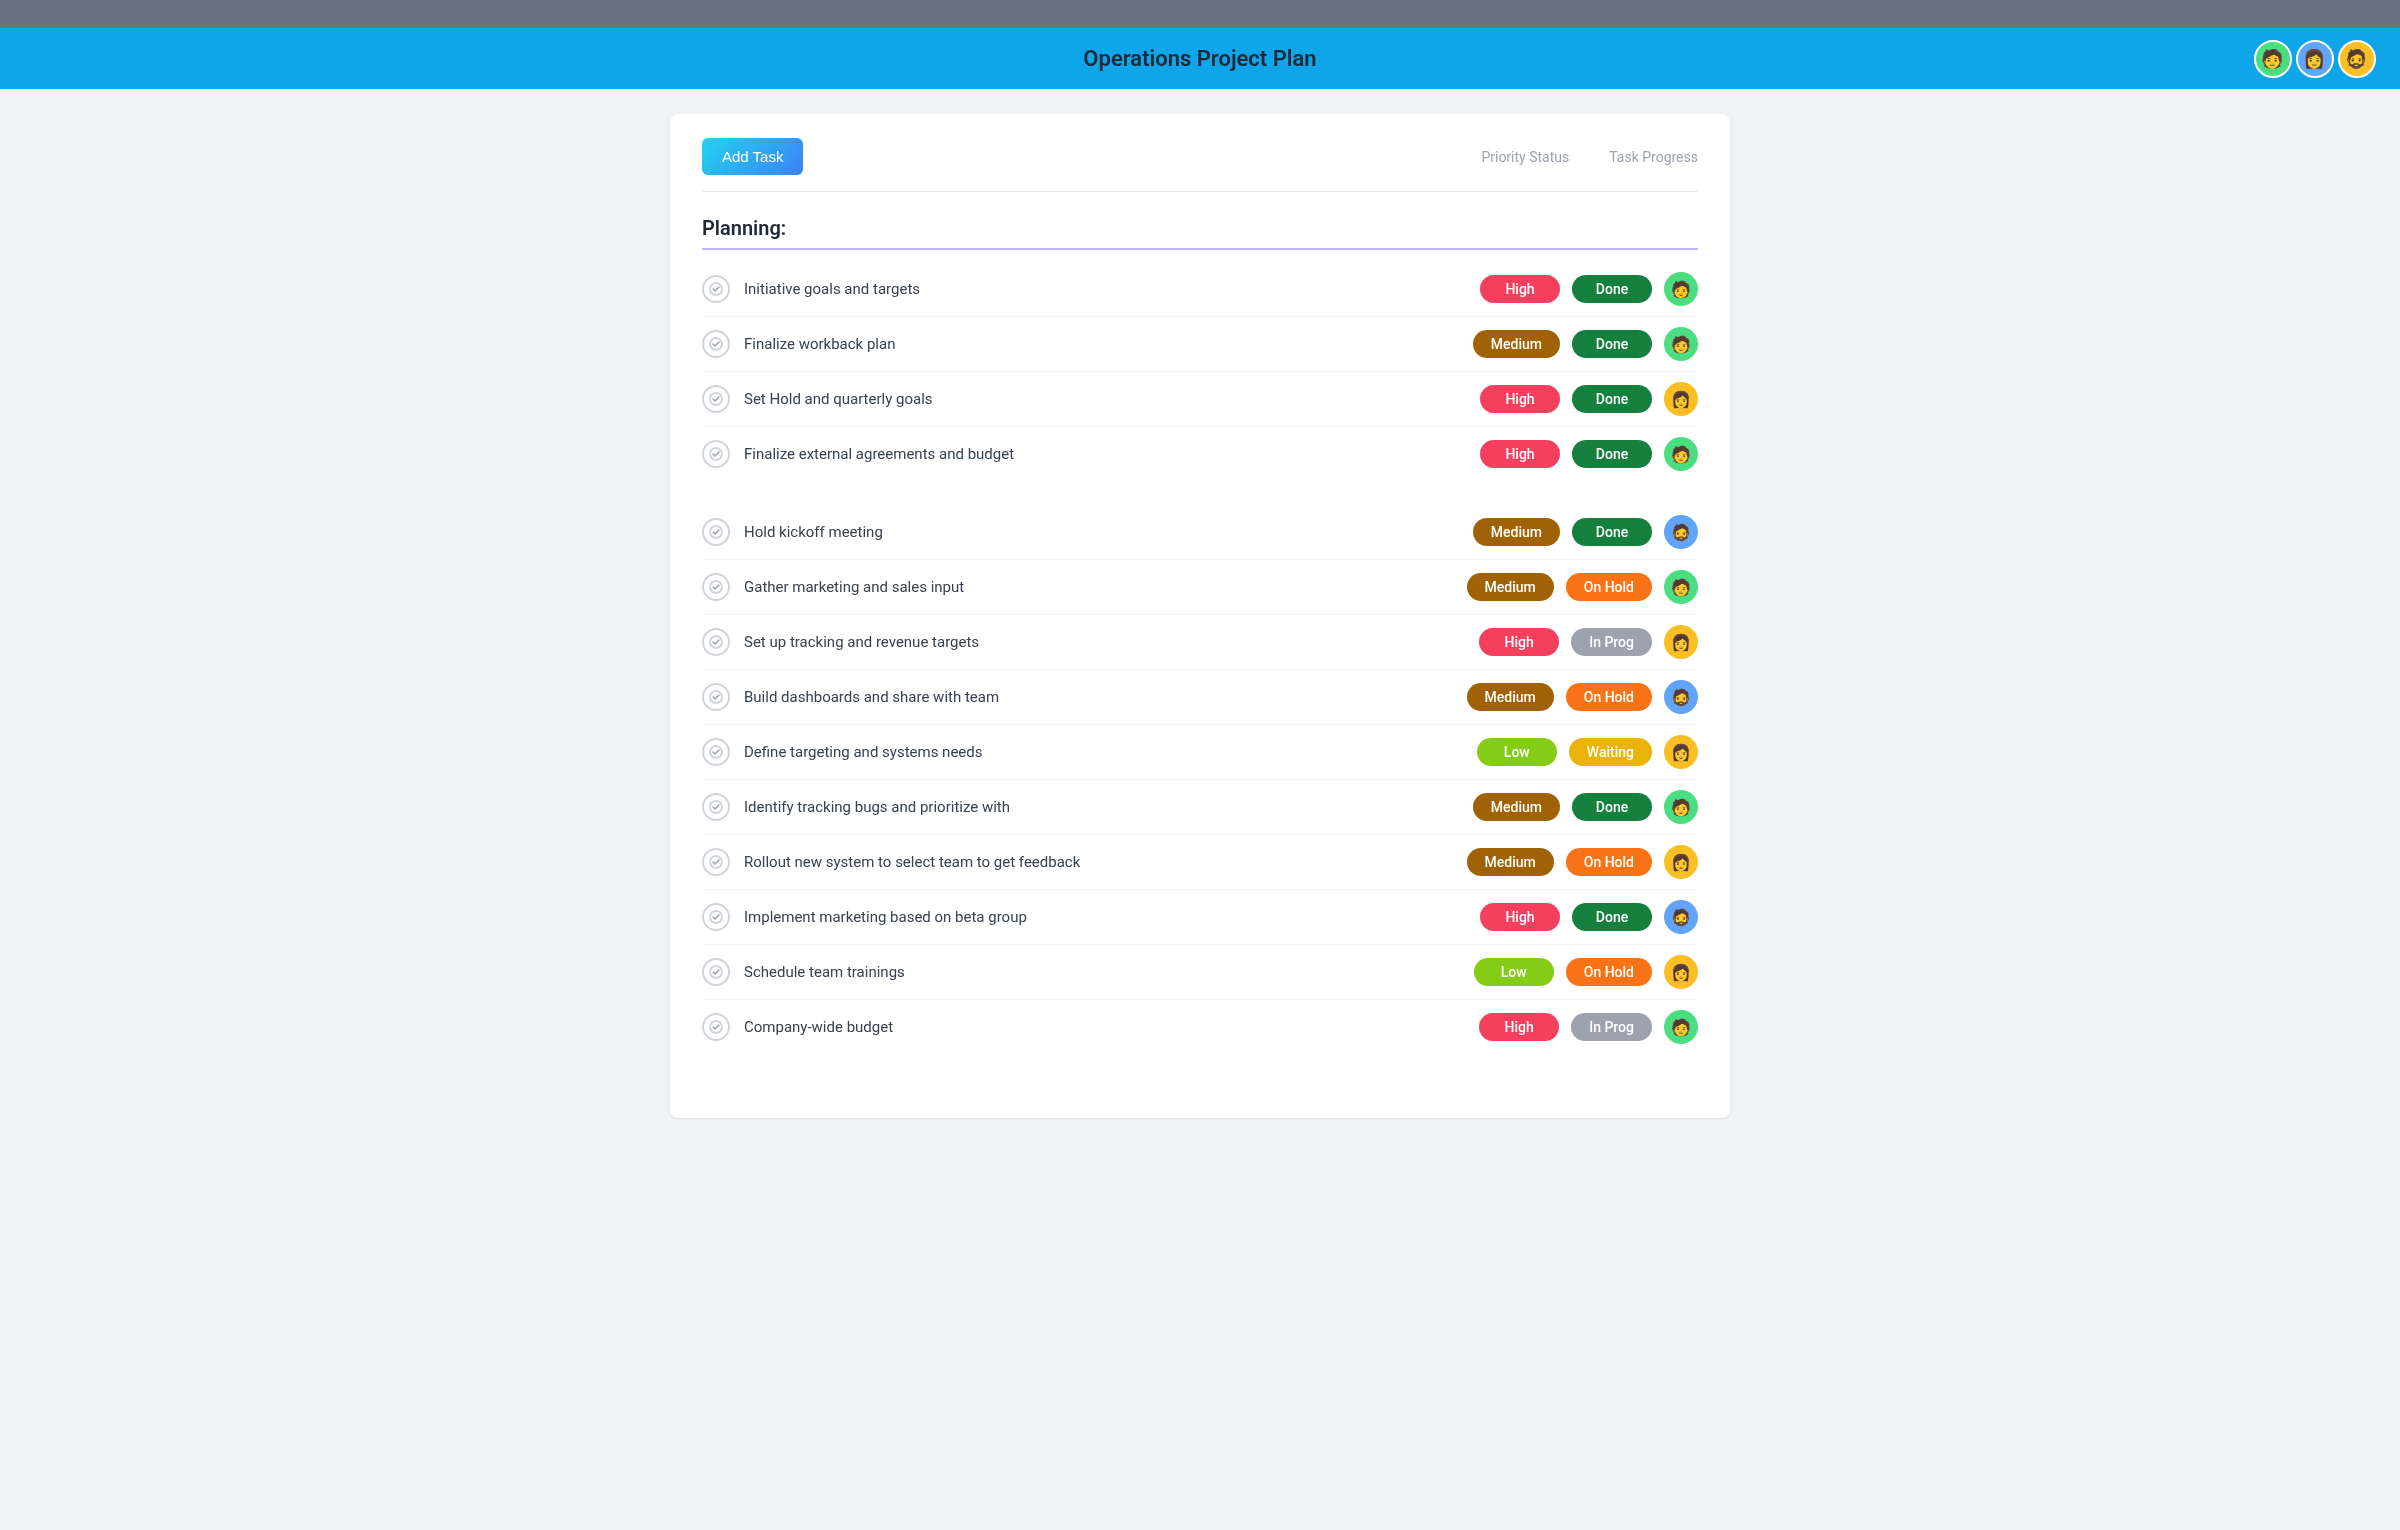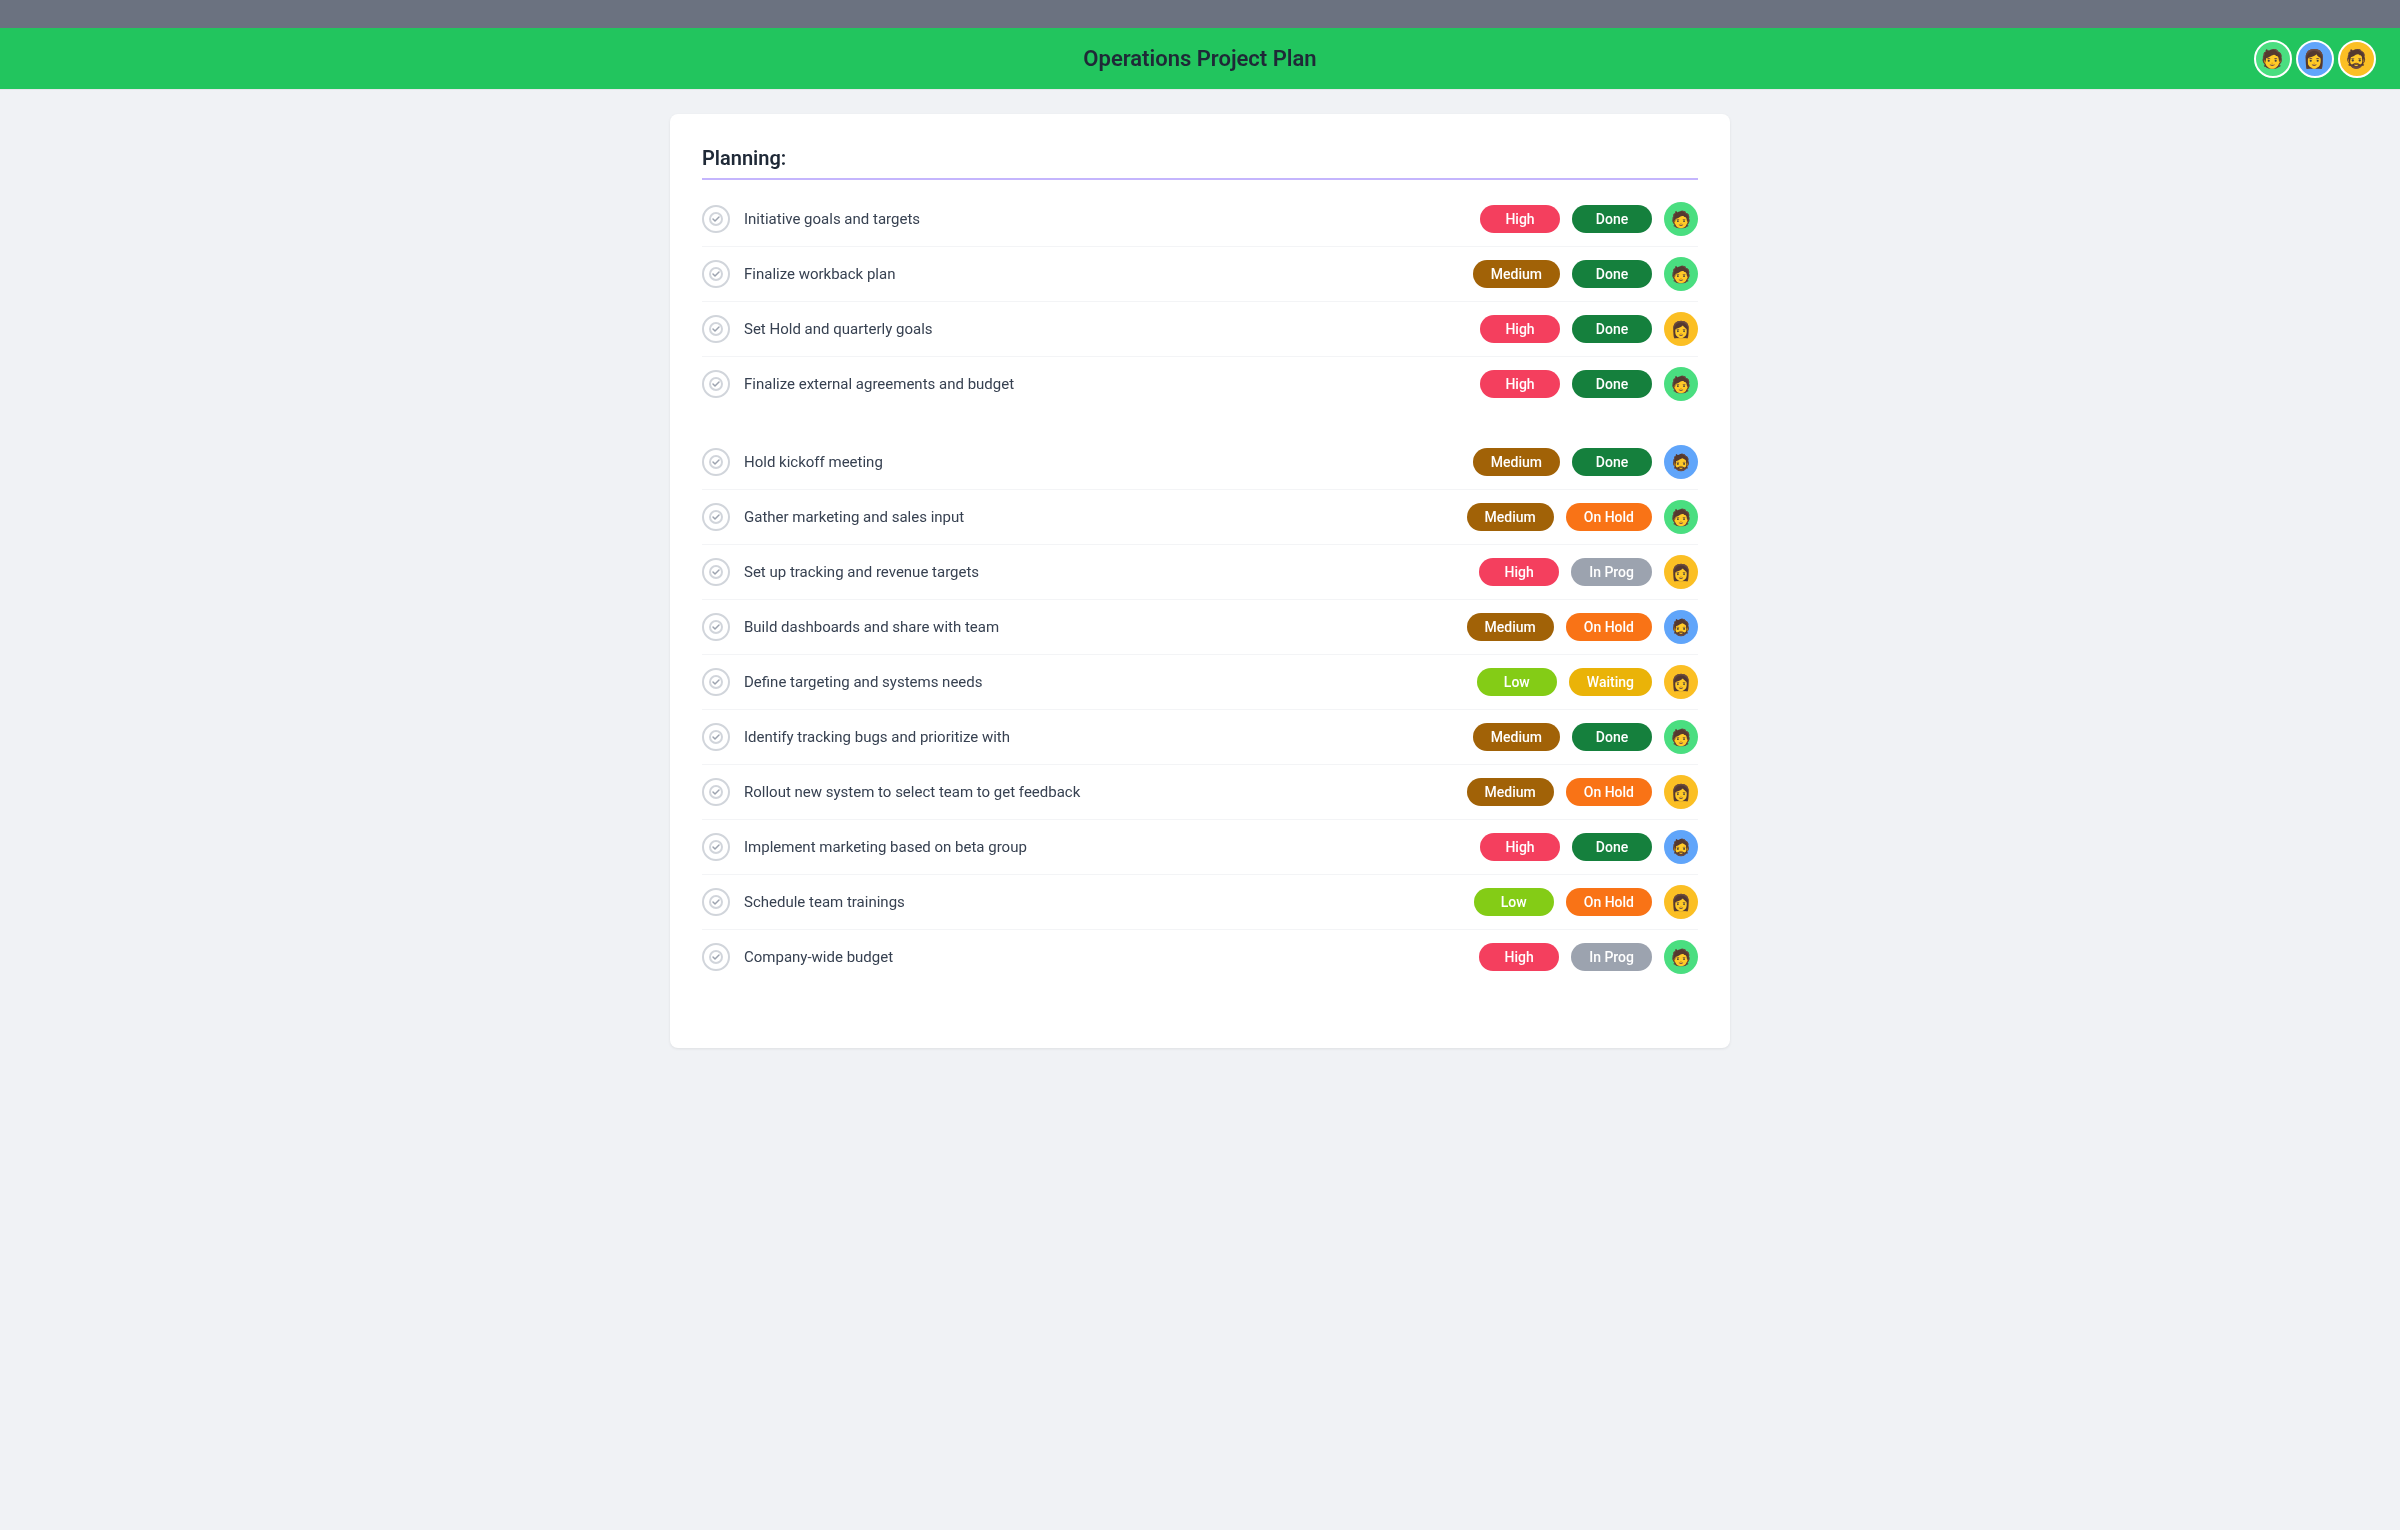--- a/index.html
+++ b/index.html
@@ -7,21 +7,21 @@
       font-family: -apple-system, BlinkMacSystemFont, 'Segoe UI', Roboto, sans-serif;
       background: #f0f2f5;
       min-height: 100vh;
     }
     .top-bar {
       background: #6b7280;
       height: 28px;
       width: 100%;
     }
     .header {
-      background: #22c55e;
+      background: #0ea5e9;
       display: flex;
       align-items: center;
       justify-content: center;
       padding: 18px 24px;
       position: relative;
       border-bottom: 1px solid #e5e7eb;
     }
     .header-title {
       font-size: 22px;
       font-weight: 600;
@@ -166,20 +166,27 @@
 <div class="header">
   <h1 class="header-title">Operations Project Plan</h1>
   <div class="header-avatars">
     <div class="avatar av-green">🧑</div>
     <div class="avatar av-blue">👩</div>
     <div class="avatar av-yellow">🧔</div>
   </div>
 </div>
 
 <div class="main-content">
+  <div class="toolbar">
+    <button class="add-task-btn">Add Task</button>
+    <div class="toolbar-labels">
+      <span>Priority Status</span>
+      <span>Task Progress</span>
+    </div>
+  </div>
 
   <div id="sections-container">
       <div>
         <div class="section-title">Planning:</div>
         <div class="task-list">
           <div class="task-row">
             <div class="task-check">
               <svg width="14" height="14" viewBox="0 0 14 14" fill="none">
                 <circle cx="7" cy="7" r="6" stroke="#d1d5db" stroke-width="2"></circle>
                 <path d="M4 7l2 2 4-4" stroke="#9ca3af" stroke-width="1.5" stroke-linecap="round" stroke-linejoin="round"></path>

